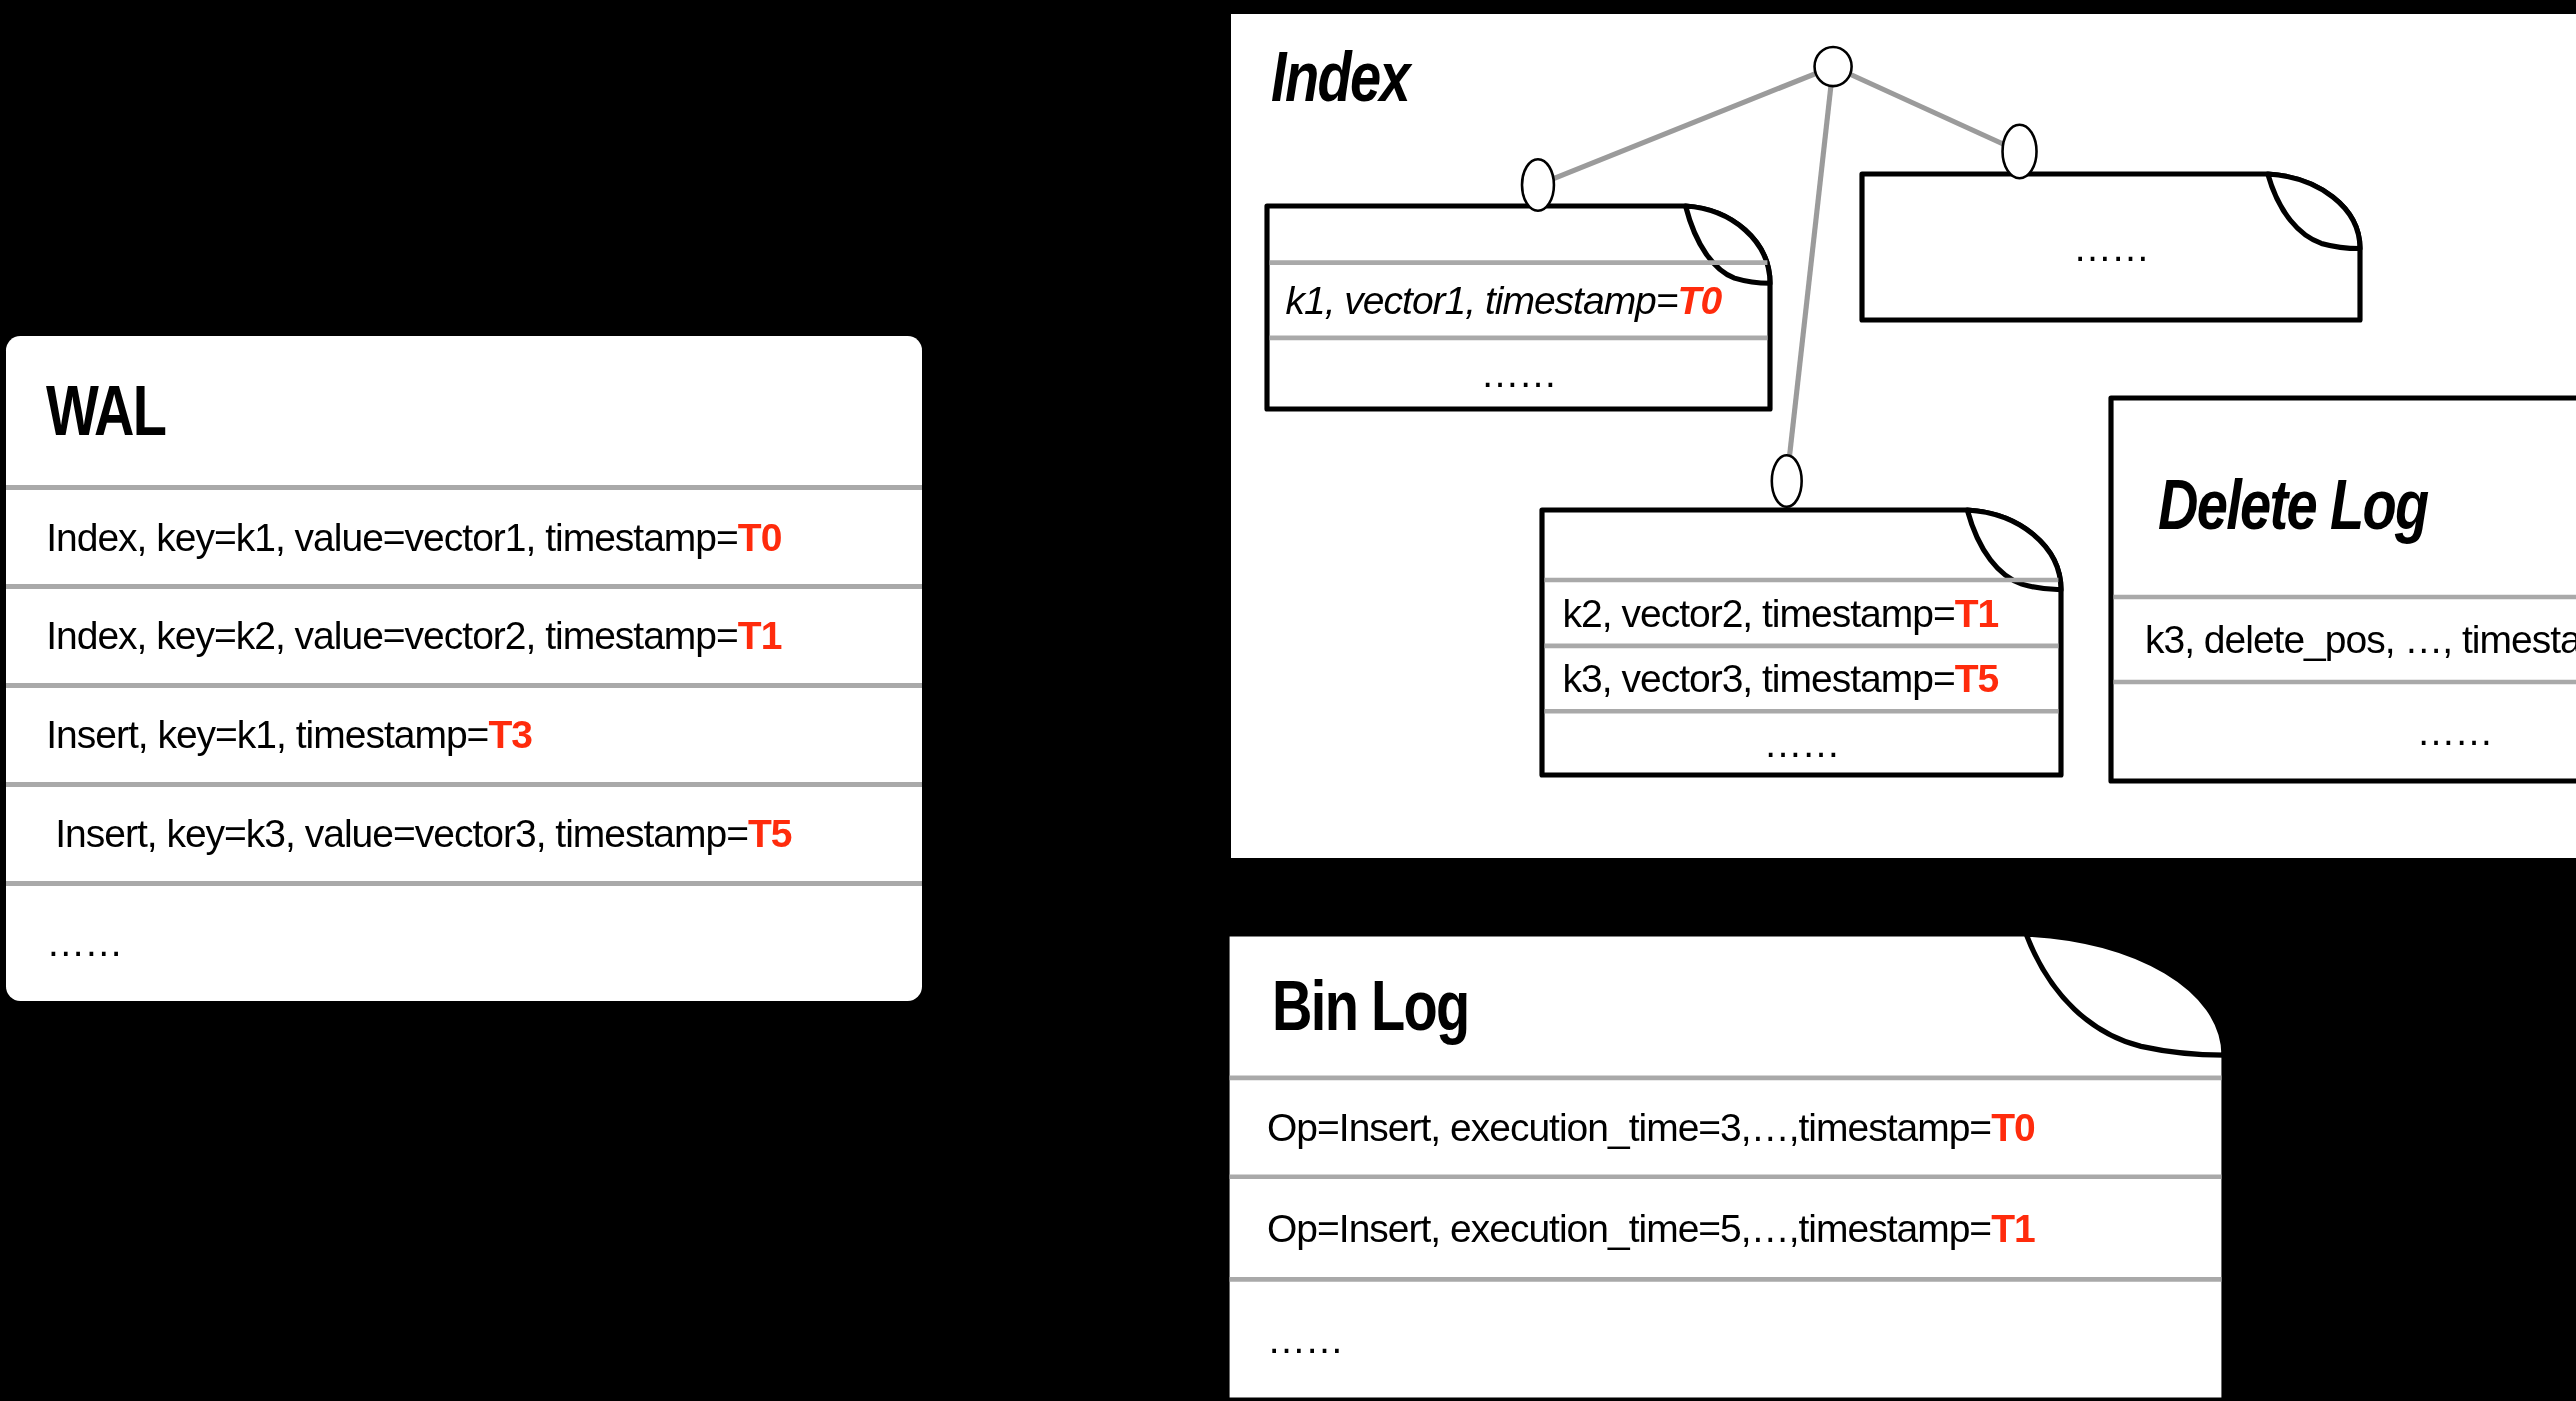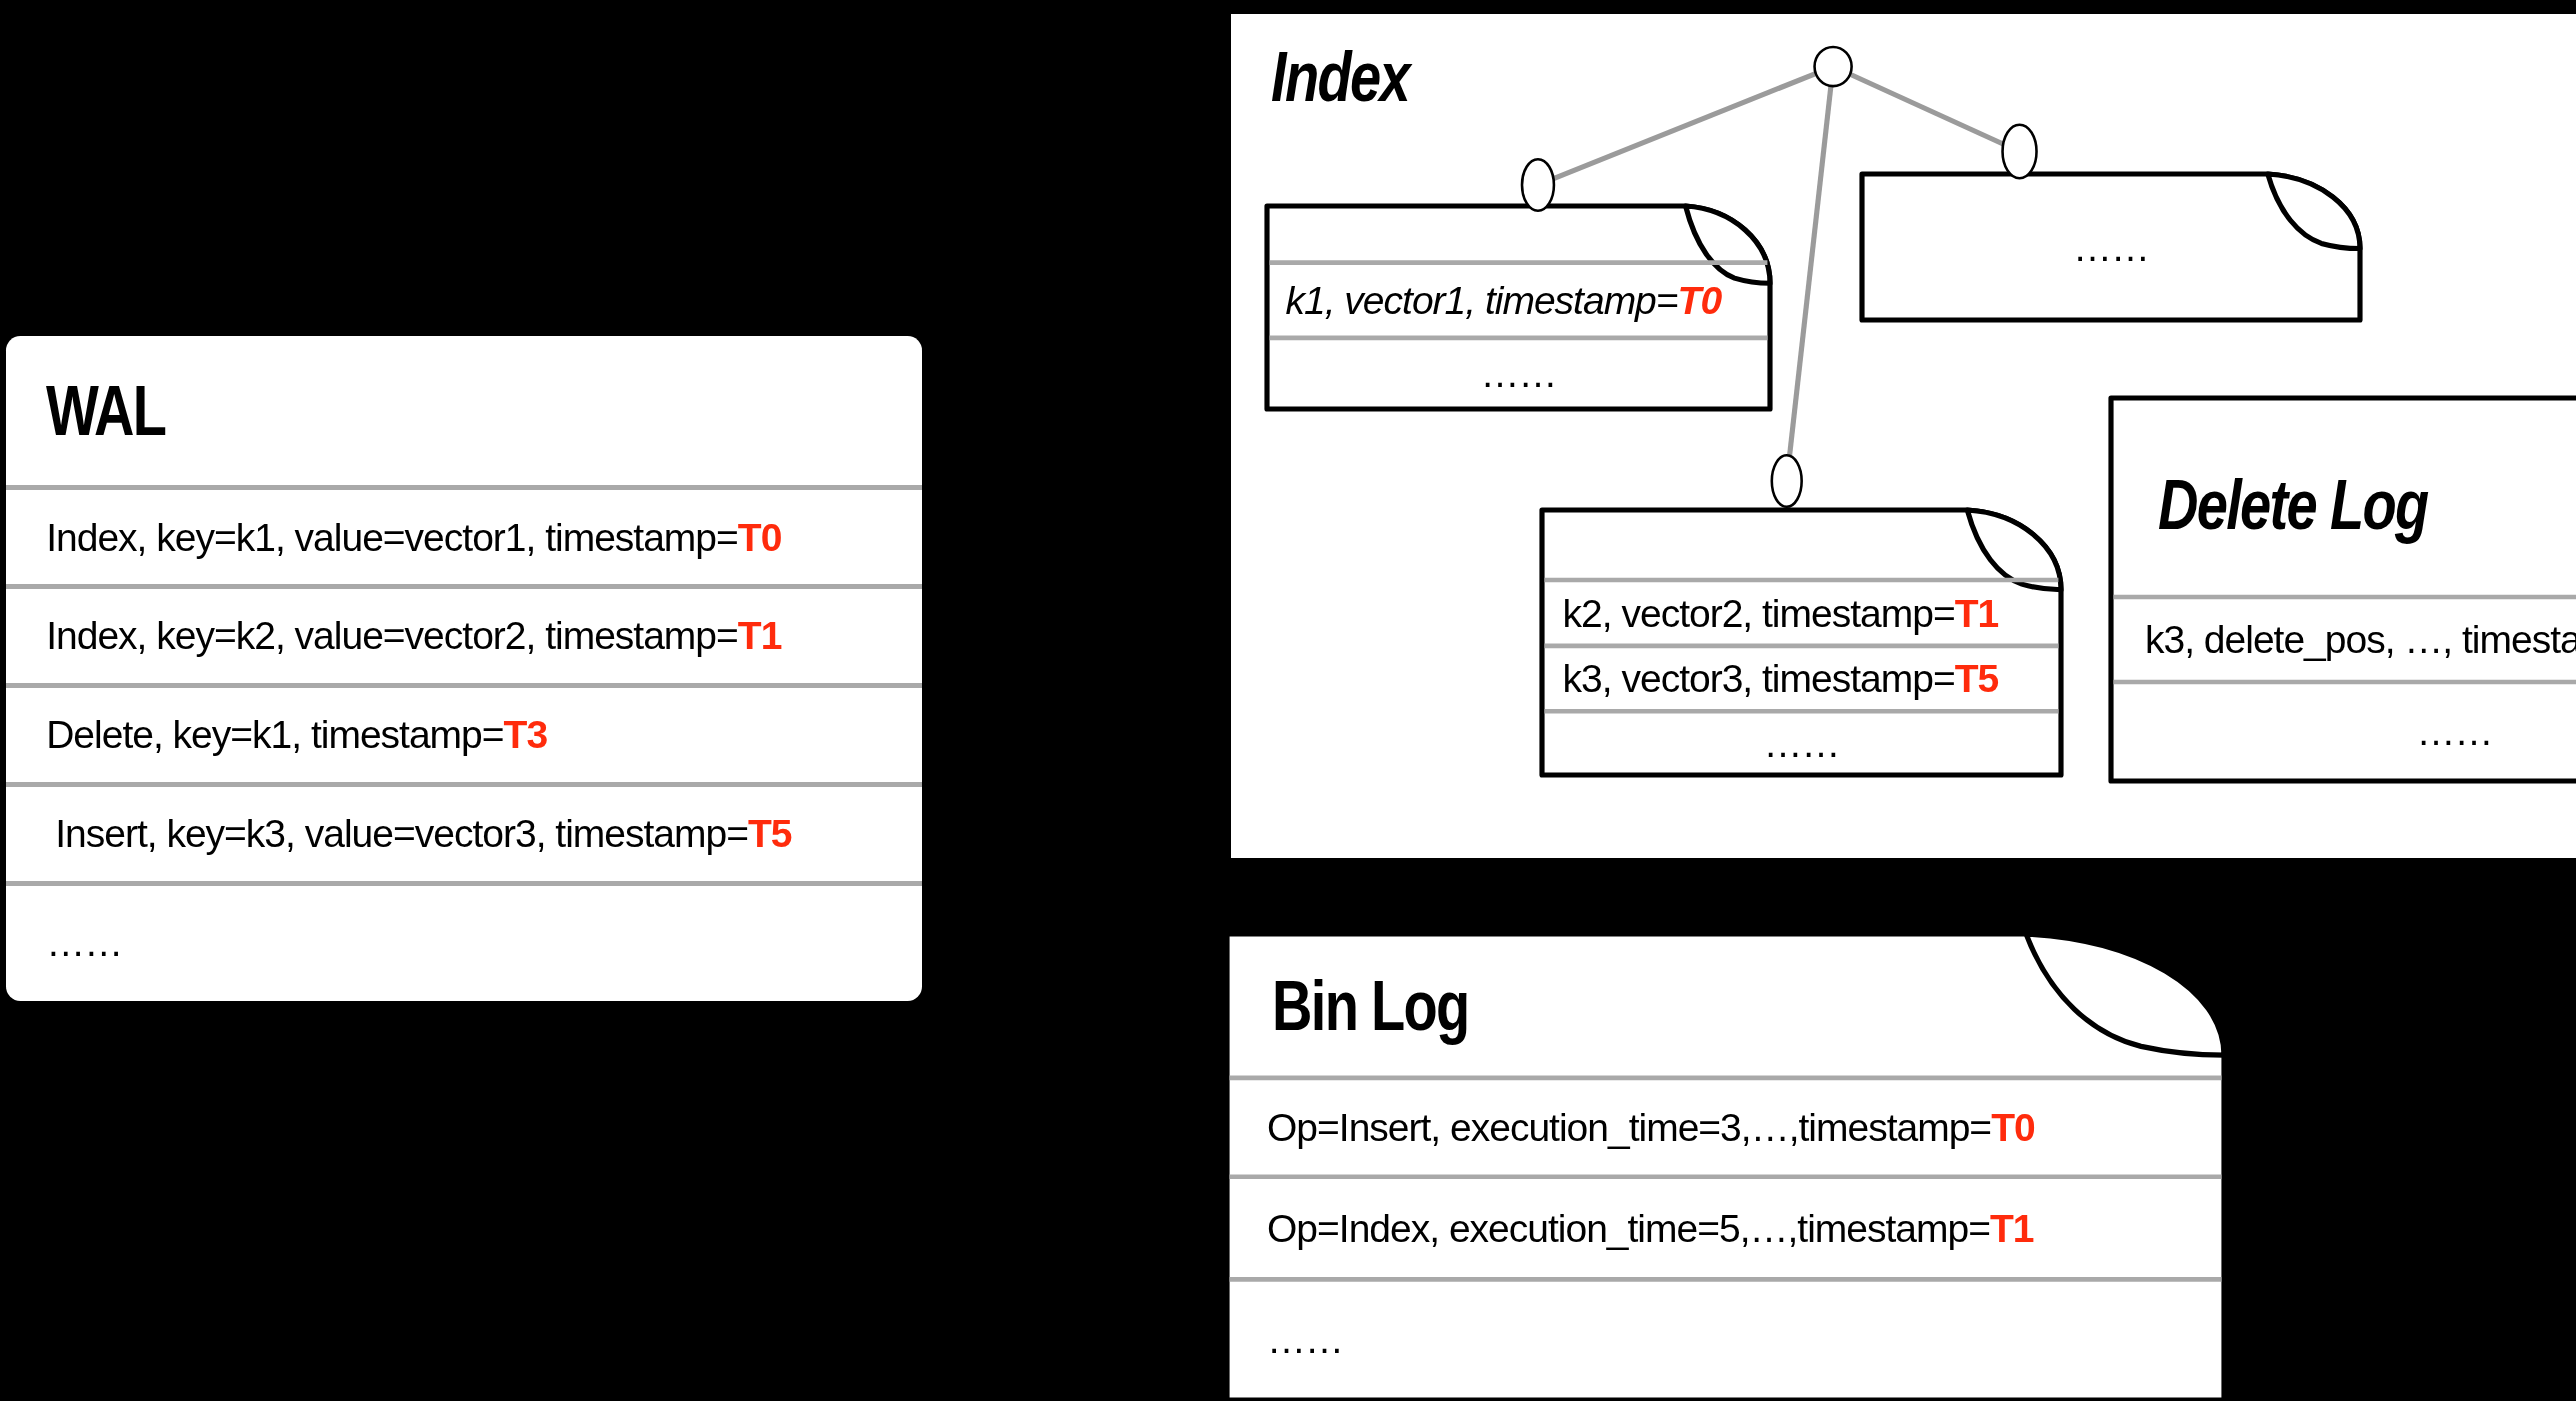--- a/index.html
+++ b/index.html
@@ -51,21 +51,21 @@
     <div class="sep" style="top:446px;"></div>
     <div class="sep" style="top:545px;"></div>
 
     <div class="row" style="top:154px;height:94px;left:40px;right:10.3px;">
       <span><span>Index, key=k1, value=vector1, timestamp=</span><span class="ts">T0</span></span>
     </div>
     <div class="row" style="top:252px;height:94px;left:40px;right:10.3px;">
       <span><span>Index, key=k2, value=vector2, timestamp=</span><span class="ts">T1</span></span>
     </div>
     <div class="row" style="top:351px;height:94px;left:40px;right:10.3px;">
-      <span><span>Delete, key=k1, timestamp=</span><span class="ts">T3</span></span>
+      <span><span>Insert, key=k1, timestamp=</span><span class="ts">T3</span></span>
     </div>
     <div class="row" style="top:450px;height:94px;left:49px;right:10.3px;">
       <span><span>Insert, key=k3, value=vector3, timestamp=</span><span class="ts">T5</span></span>
     </div>
     <div class="row" style="top:549px;height:115px;left:40px;right:10.3px;">
       <span><span>……</span></span>
     </div>
   </div>
 
   <div class="panel" style="left:1231px;top:14.4px;width:1575px;height:844px;">
@@ -154,21 +154,21 @@
       <line class="page-sep" x1="5" y1="471" x2="1930" y2="471"></line>
       <line class="page-sep" x1="5" y1="670" x2="1930" y2="670"></line>
     </svg>
     <div class="hdr" style="height:144px;padding-left:45px;">
       <span class="title"><span class="title-inner">Bin Log</span></span>
     </div>
     <div class="row" style="top:144px;height:99px;left:40px;right:5.2px;">
       <span><span>Op=Insert, execution_time=3,…,timestamp=</span><span class="ts">T0</span></span>
     </div>
     <div class="row" style="top:243px;height:103px;left:40px;right:5.2px;">
-      <span><span>Op=Index, execution_time=5,…,timestamp=</span><span class="ts">T1</span></span>
+      <span><span>Op=Insert, execution_time=5,…,timestamp=</span><span class="ts">T1</span></span>
     </div>
     <div class="row" style="top:345px;height:121px;left:40px;right:5.2px;">
       <span>……</span>
     </div>
   </div>
 
 </div>
 
 
 </body></html>

